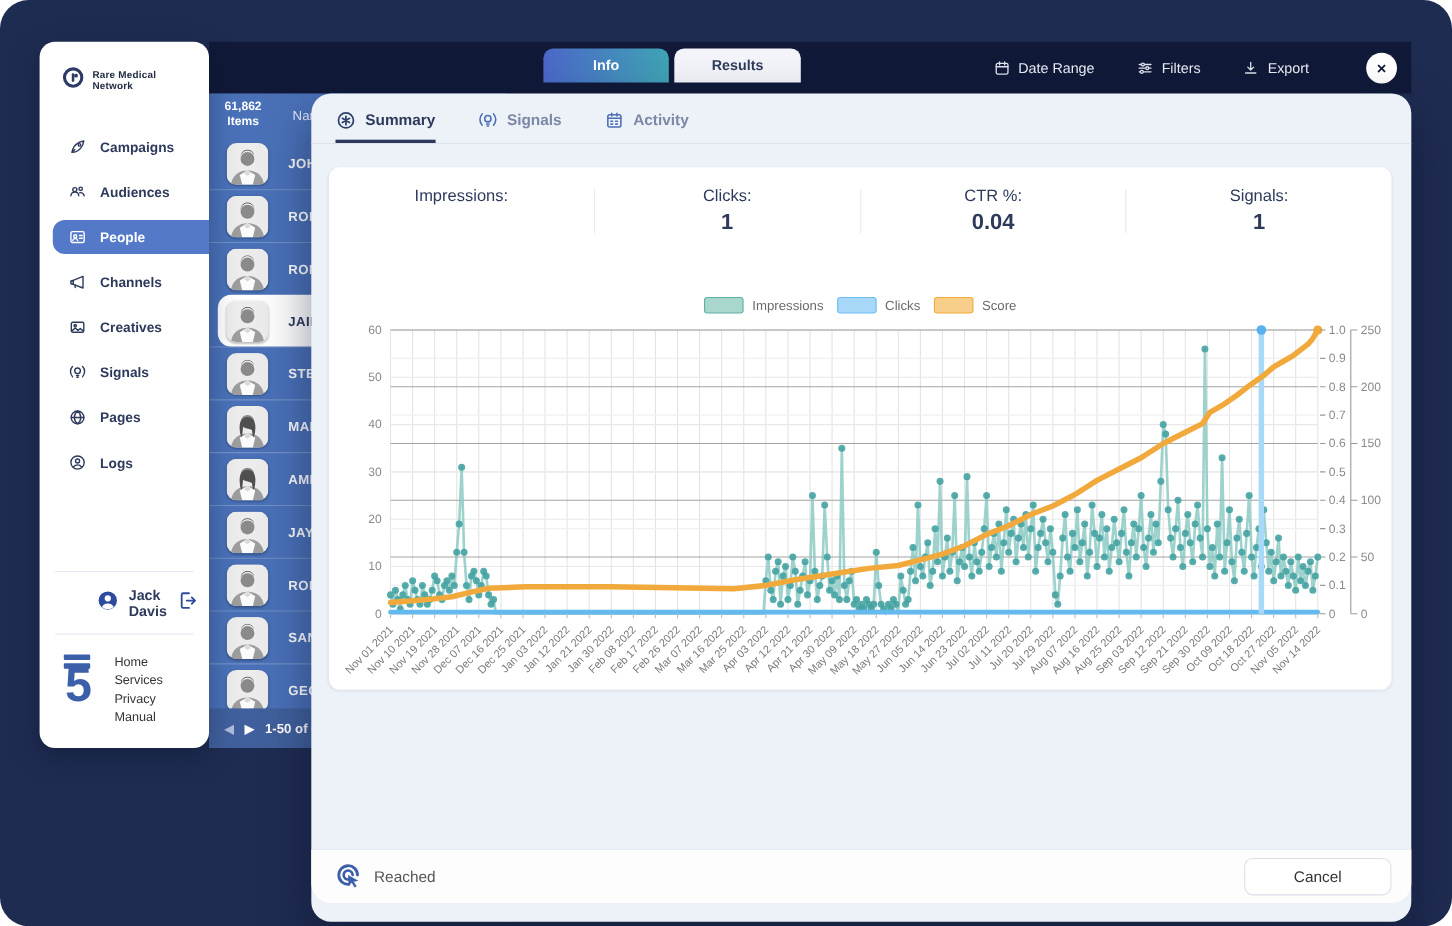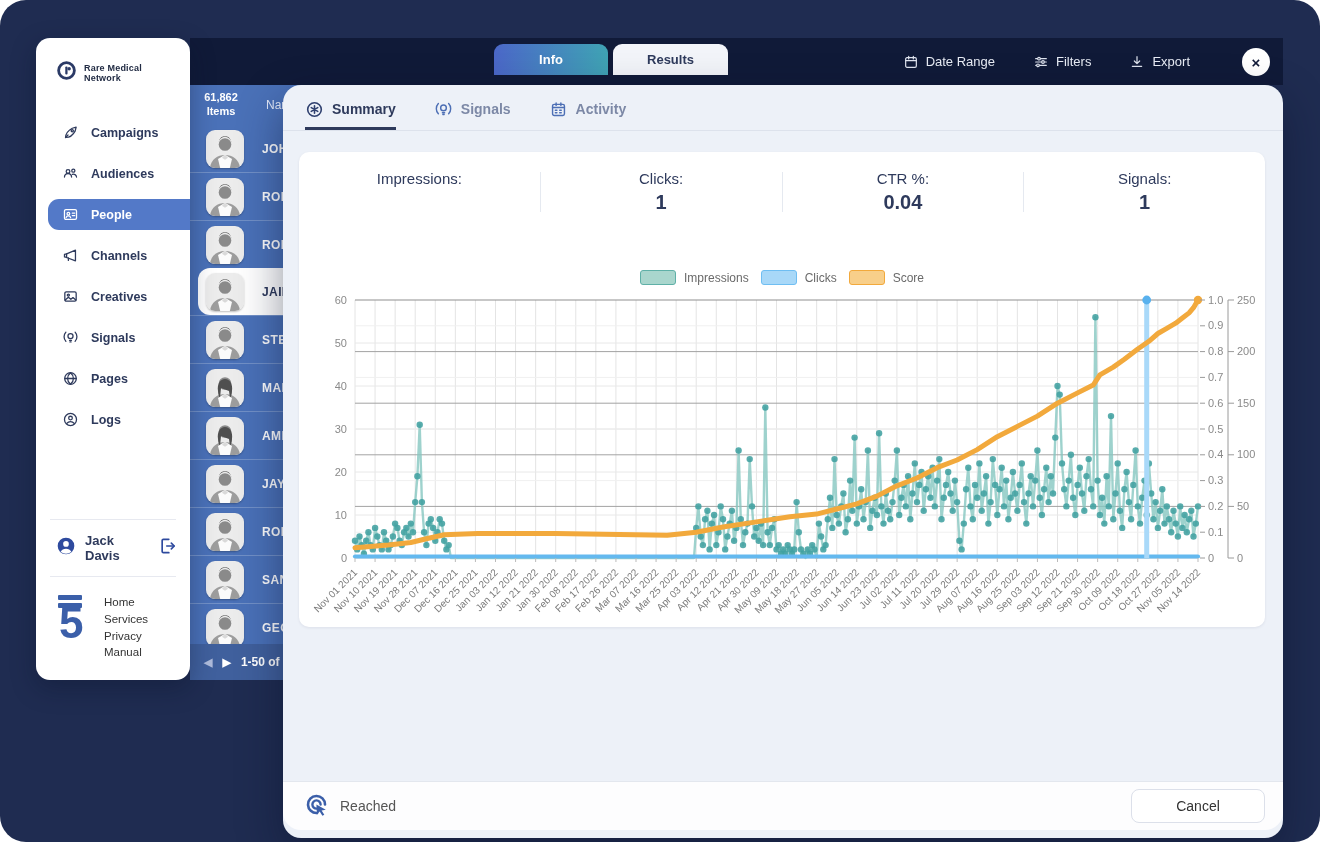--- a/index.html
+++ b/index.html
@@ -20,21 +20,21 @@
     box-shadow:0 8px 24px rgba(8,16,40,.35);z-index:6;display:flex;flex-direction:column;}
   .brand{display:flex;align-items:center;gap:7px;padding:22px 10px 6px 20px;}
   .brand-name{font-size:9px;font-weight:bold;color:#222c44;letter-spacing:.2px;}
   .nav{margin-top:26px;display:flex;flex-direction:column;gap:10px;}
   .nav-item{position:relative;display:flex;align-items:center;gap:12px;height:31px;margin-left:12px;
     padding-left:14px;color:#2e3a5c;font-size:12.5px;font-weight:bold;cursor:pointer;}
   .nav-item svg{flex:0 0 auto;}
   .nav-item.active{background:#5379c8;color:#fff;border-radius:11px 0 0 11px;}
   .side-bottom{margin-top:auto;}
   .side-divider{height:1px;background:#e7e9f0;margin:0 14px;}
-  .user-row{display:flex;align-items:center;gap:9px;padding:13px 12px 13px 20px;}
+  .user-row{display:flex;align-items:center;gap:9px;padding:13px 12px 13px 20px;margin-left:32px;}
   .user-name{font-size:13px;font-weight:bold;color:#2e3a5c;flex:1;}
   .foot{display:flex;align-items:flex-start;gap:12px;padding:18px 10px 20px 22px;}
   .foot-links{display:flex;flex-direction:column;gap:2px;font-size:11.5px;color:#333;line-height:1.28;}
   .foot-links span{cursor:pointer;}
   .logo5{position:relative;width:34px;height:52px;}
   .logo5 .bar{position:absolute;left:0;width:24px;height:5px;background:#3b5fa9;border-radius:1px;}
   .logo5 .five{position:absolute;left:1px;top:2px;font-size:44px;font-weight:bold;color:#3b5fa9;line-height:52px;}
   
   .people{position:absolute;left:190px;top:85px;width:270px;height:595px;background:#4a71b8;overflow:hidden;}
   .people-head{display:flex;align-items:center;height:40px;color:#fff;}
@@ -64,21 +64,21 @@
   .stats{display:flex;align-items:stretch;padding-top:18px;}
   .stat{flex:1;text-align:center;}
   .stat-label{font-size:15px;color:#2e3a5c;}
   .stat-value{font-size:20px;font-weight:bold;color:#2e3a5c;margin-top:4px;}
   .stat-div{width:1px;background:#e5e9f0;margin:2px 0;}
   .legend{position:absolute;left:0;top:118px;width:100%;display:flex;justify-content:center;gap:12px;}
   .lg-item{display:flex;align-items:center;gap:8px;font-size:12px;color:#6a6a6a;cursor:pointer;}
   .lg-swatch{width:34px;height:13px;border-radius:3px;border:1.5px solid;}
   #chart{position:absolute;left:0;top:136px;}
   
-  .mfooter{position:absolute;left:0;right:0;bottom:8px;height:48px;background:#fdfdfe;border-top:1px solid #e3e7ee;
+  .mfooter{position:absolute;left:0;right:0;bottom:17px;height:48px;background:#fdfdfe;border-top:1px solid #e3e7ee;
     border-radius:0 0 18px 18px;display:flex;align-items:center;}
   .reached{display:flex;align-items:center;gap:10px;margin-left:20px;font-size:14px;color:#555;}
   .cancel-btn{margin-left:auto;margin-right:18px;width:134px;height:34px;background:#fff;border:1px solid #dce0ea;
     border-radius:8px;font-size:14px;color:#333;display:flex;align-items:center;justify-content:center;cursor:pointer;
     font-family:"Liberation Sans",sans-serif;}
 </style>
 </head>
 <body>
 
 <div class="frame">

